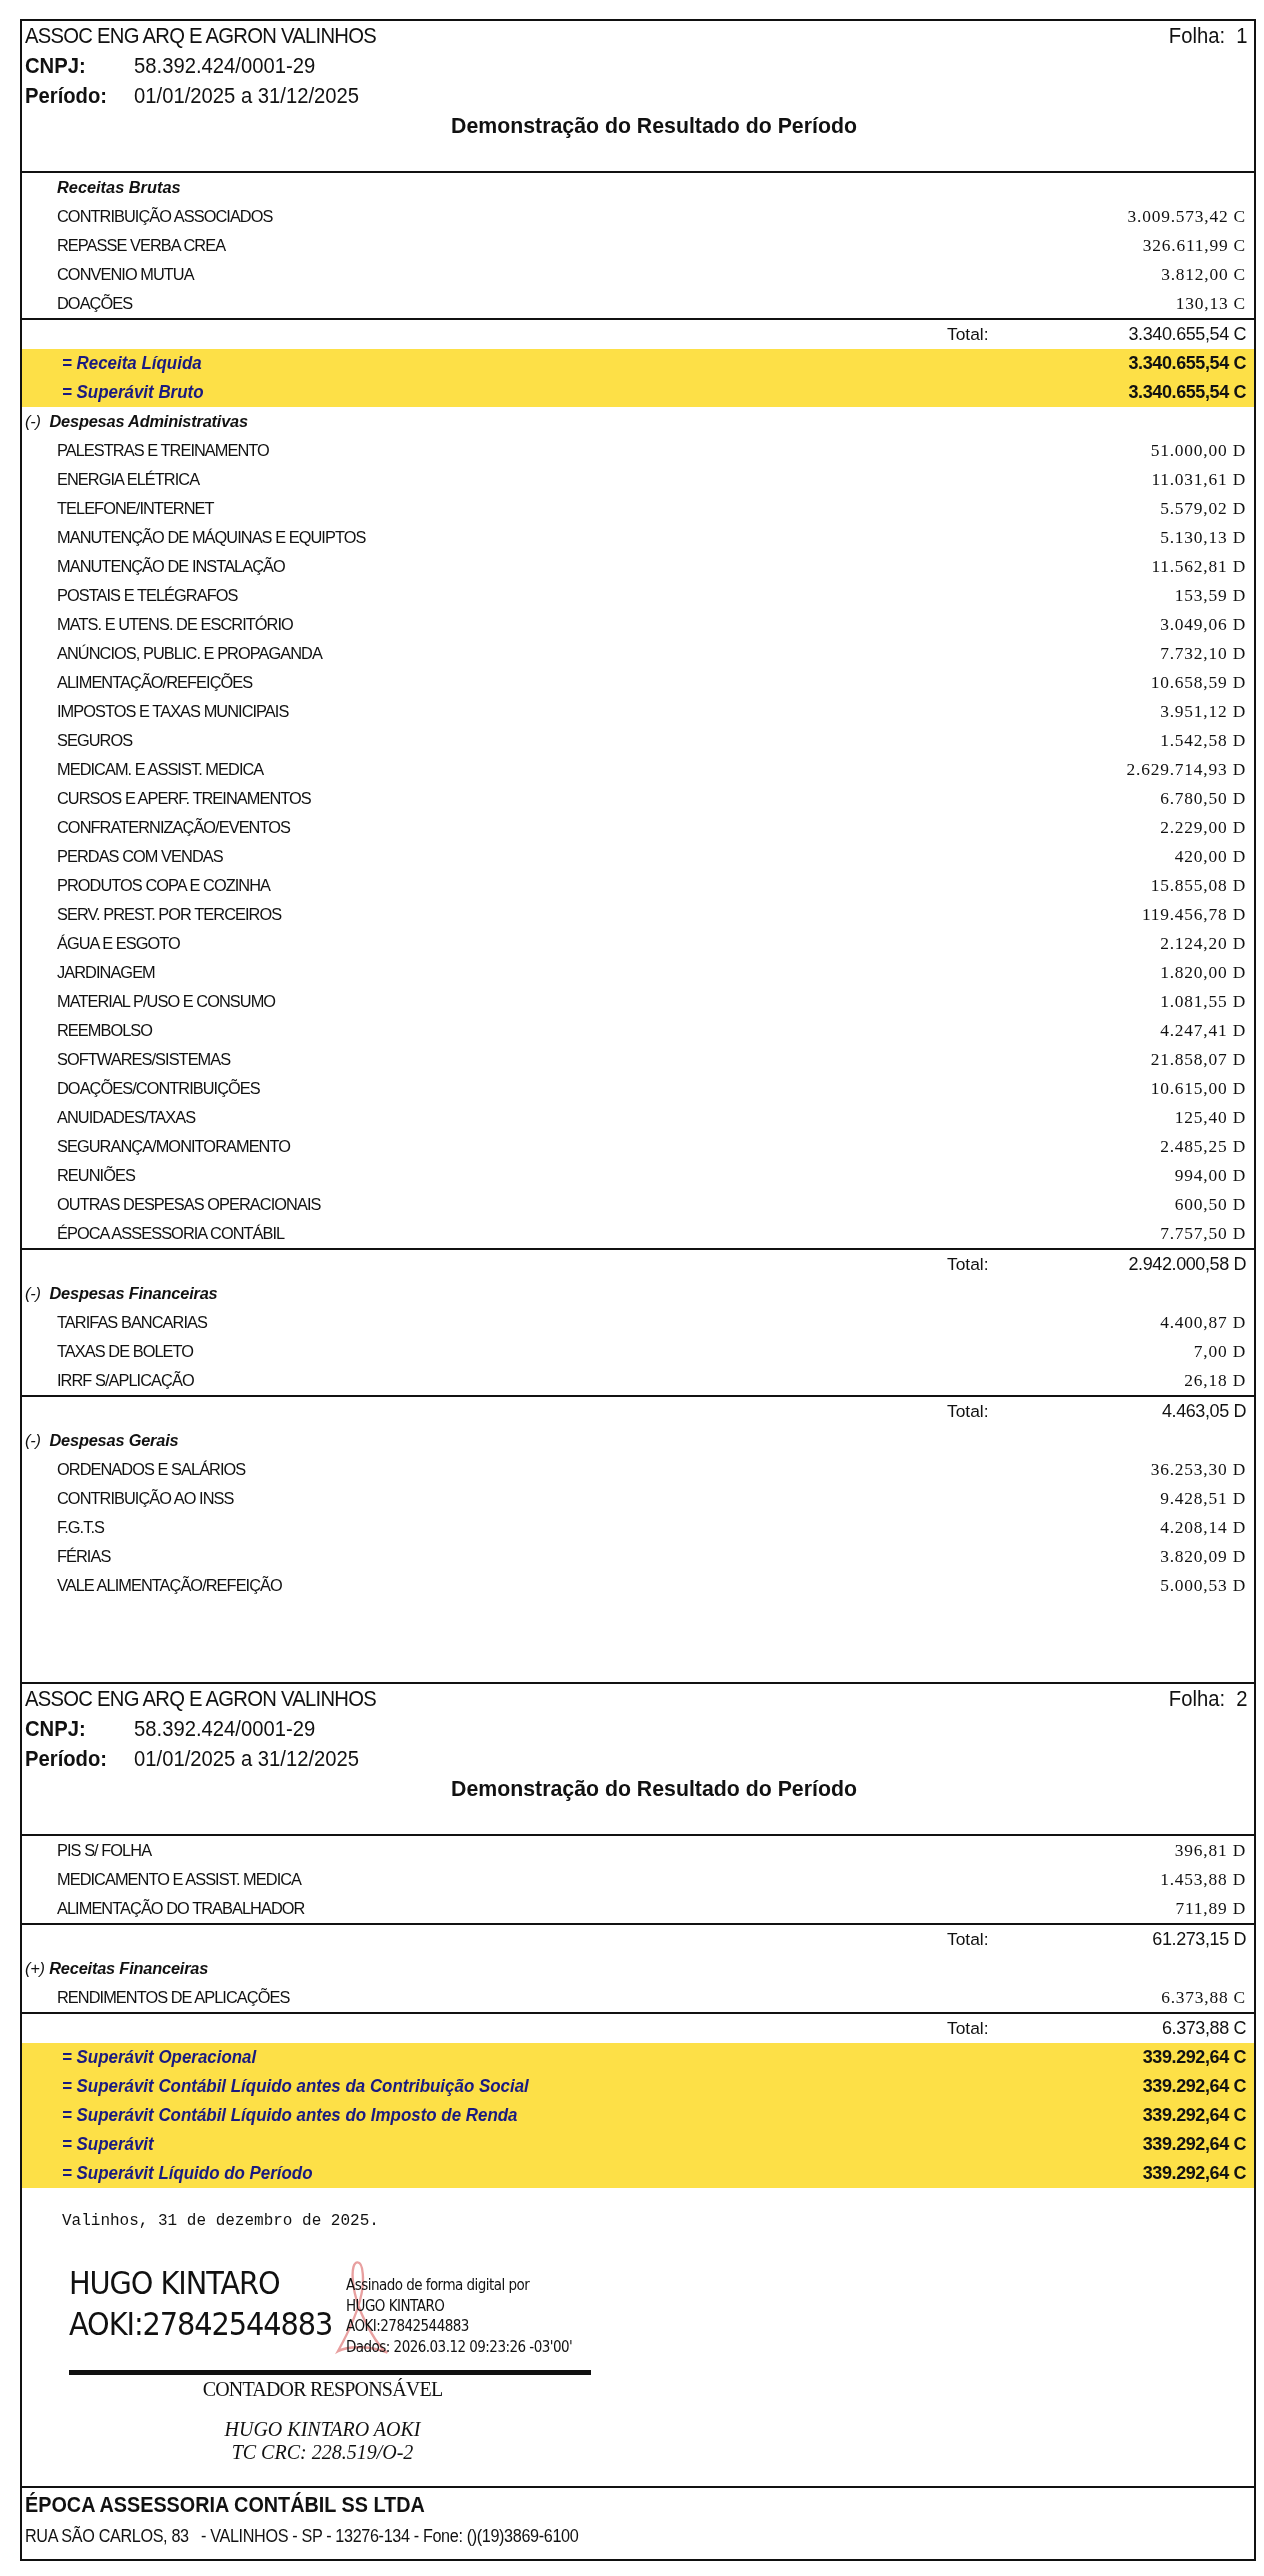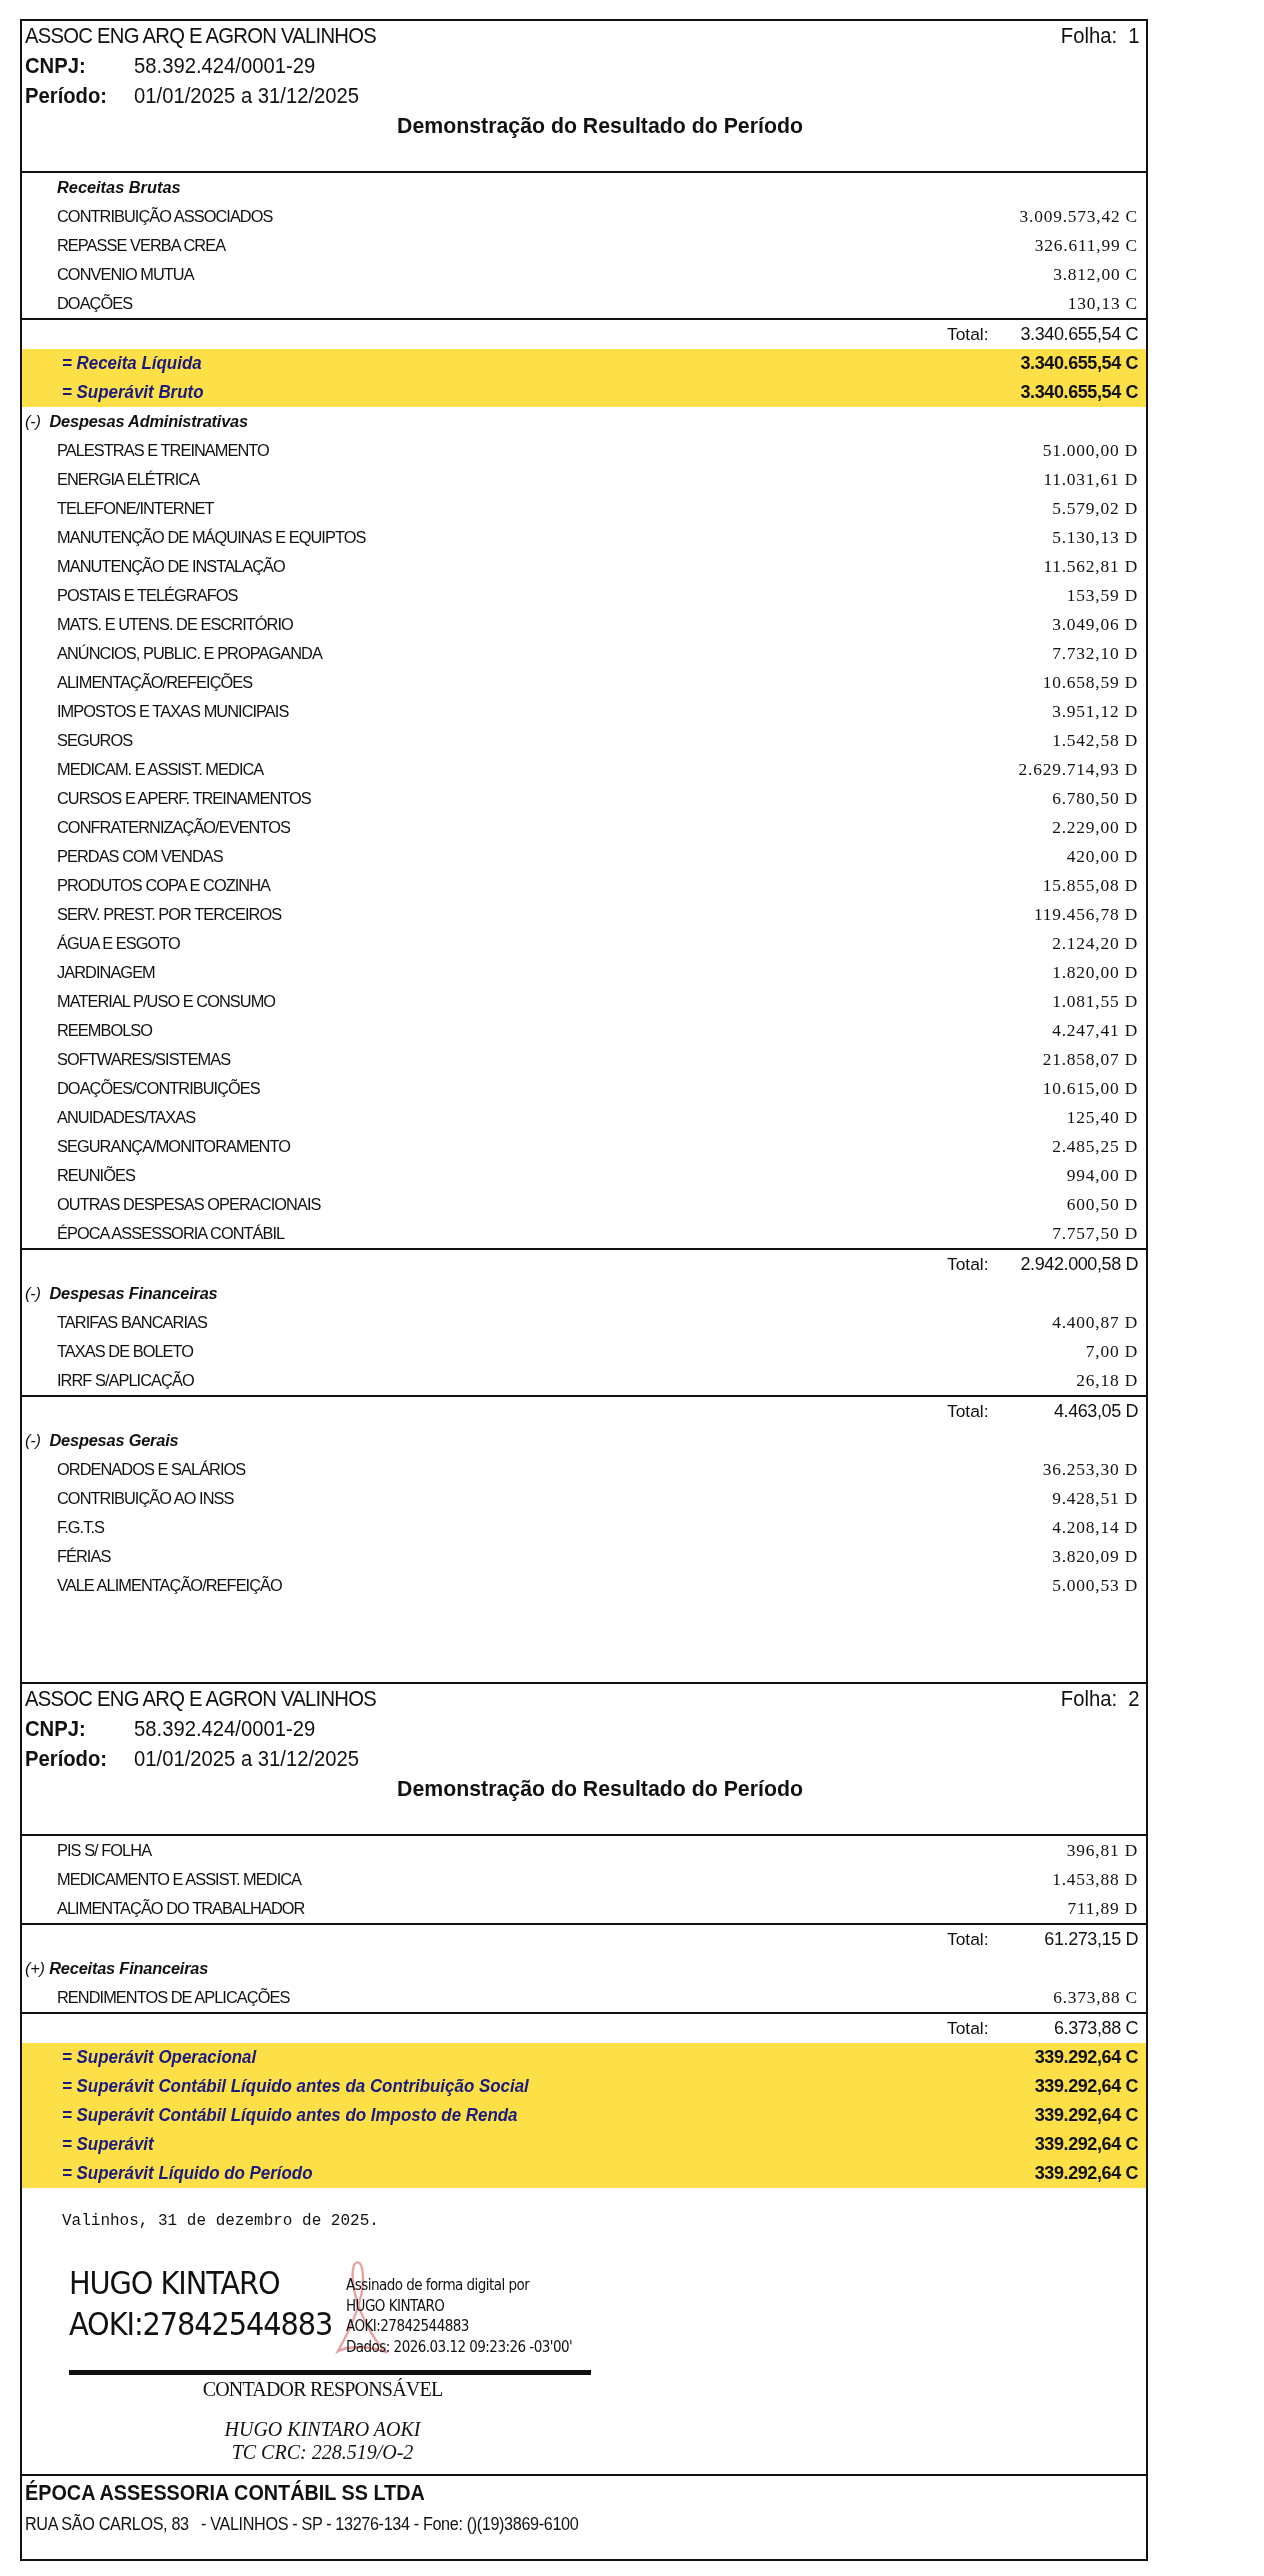--- a/index.html
+++ b/index.html
@@ -1,17 +1,17 @@
 <!DOCTYPE html>
 <html style="font-size:12.6px"><head>
 <meta charset="utf-8">
 <style>
   html, body { margin: 0; padding: 0; background: #ffffff; }
   body { width: 1264px; height: 2576px; position: relative; font-family: "Liberation Sans", sans-serif; color: #111; overflow: hidden; }
-  .sheet { position: absolute; left: 20px; width: 1128px; border: 2.4px solid #111; box-sizing: border-box; background: #fff; }
+  .sheet { position: absolute; left: 20px; width: 1236px; border: 2.4px solid #111; box-sizing: border-box; background: #fff; }
   #sheet1 { top: 19px; height: 1664px; border-bottom: none; }
   #sheet2 { top: 1682px; height: 879px; }
 
   .hdr { position: relative; height: 150px; border-bottom: 2.4px solid #111; }
   .hdr .org { position: absolute; left: 3.2px; top: 1.6px; font-size: 22px; letter-spacing: -0.8px; font-stretch: condensed; transform: scaleX(0.92); transform-origin: left; }
   .hdr .folha { position: absolute; right: 6.3px; top: 1.6px; font-size: 22px; transform: scaleX(0.92); transform-origin: right; }
   .hdr .lbl { position: absolute; left: 3.2px; font-size: 22px; font-weight: bold; transform: scaleX(0.92); transform-origin: left; }
   .hdr .val { position: absolute; left: 112px; font-size: 22px; transform: scaleX(0.92); transform-origin: left; }
   .hdr .r1 { top: 32px; } .hdr .r2 { top: 62px; }
   .hdr .title { position: absolute; left: 0; right: 0; top: 93px; text-align: center; font-size: 21.3px; font-weight: bold; padding-left: 32px; }
@@ -34,21 +34,21 @@
   .sig .place { position: absolute; left: 40px; top: 24px; font-size: 16px; font-family: Liberation Mono, monospace; }
   .sig .bigname { position: absolute; left: 47px; top: 75px; font-family: "DejaVu Sans", sans-serif; font-size: 32px; line-height: 41px; letter-spacing: -1.2px; transform: scaleX(0.9); transform-origin: left; }
   .sig .stamp { position: absolute; left: 324px; top: 87px; font-family: "DejaVu Sans", sans-serif; font-size: 15px; line-height: 20.5px; letter-spacing: -0.6px; transform: scaleX(0.9); transform-origin: left; }
   .sig .acro { position: absolute; left: 312px; top: 70px; width: 55px; height: 111px; }
   .sig .line { position: absolute; left: 47px; top: 182px; width: 522px; height: 4.7px; background: #111; }
   .sig .role { position: absolute; left: 0; width: 585px; text-align: center; font-family: "Liberation Serif", serif; font-size: 20px; padding-left: 8px; }
   .sig .role.r1 { top: 190px; letter-spacing: -0.8px; }
   .sig .role.r2 { top: 230px; font-style: italic; }
   .sig .role.r3 { top: 253px; font-style: italic; }
 
-  .foot { position: absolute; left: 0; right: 0; bottom: 12px; height: 71px; border-top: 2.4px solid #111; }
+  .foot { position: absolute; left: 0; right: 0; bottom: 0; height: 71px; border-top: 2.4px solid #111; }
   .foot .co { position: absolute; left: 3.2px; top: 4.7px; font-size: 21.3px; font-weight: bold; transform: scaleX(0.93); transform-origin: left; }
   .foot .addr { position: absolute; left: 3.2px; top: 38px; font-size: 18px; letter-spacing: -0.4px; transform: scaleX(0.9); transform-origin: left; white-space: pre; }
 </style>
 </head>
 <body>
 
 <div class="sheet" id="sheet1">
   <div class="hdr">
     <span class="org">ASSOC ENG ARQ E AGRON VALINHOS</span>
     <span class="folha"><span>Folha:</span>&nbsp;&nbsp;<span>1</span></span>

